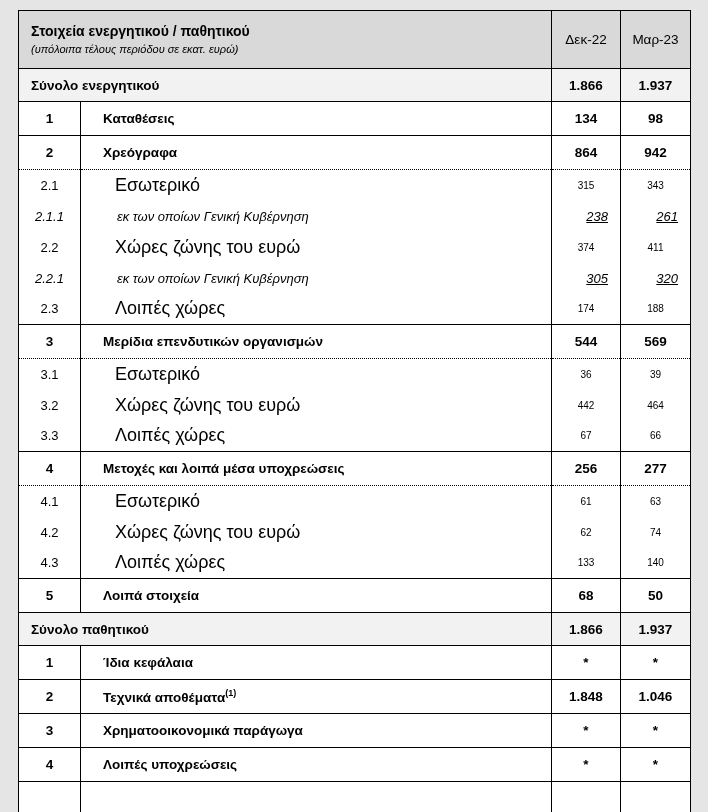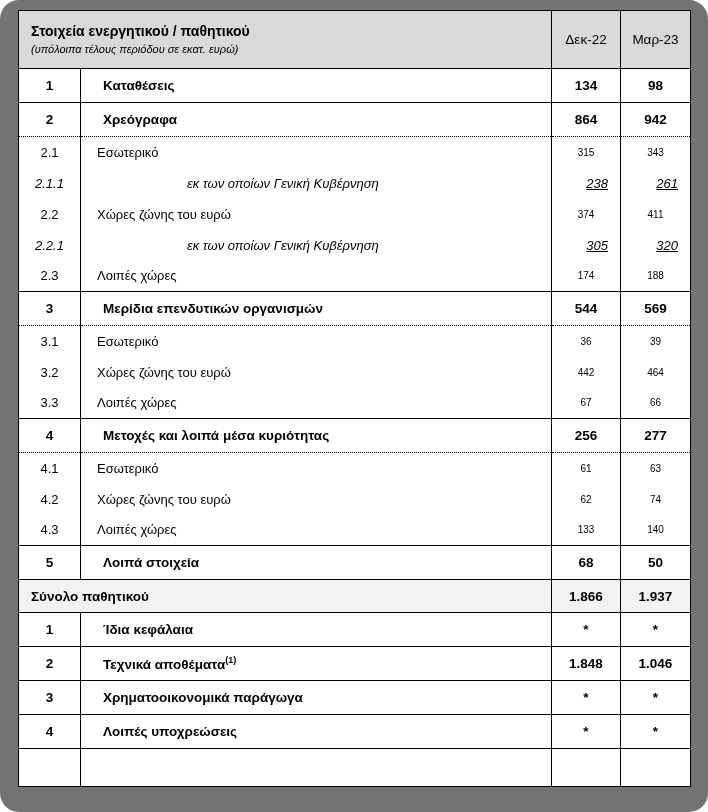--- a/index.html
+++ b/index.html
@@ -5,23 +5,22 @@
   * { box-sizing: border-box; }
   html, body {
     margin: 0; padding: 0;
     width: 708px; height: 812px;
     background: #ffffff;
     font-family: "Liberation Sans", "DejaVu Sans", sans-serif;
   }
   #page {
     position: relative;
     width: 708px; height: 812px;
-    background: #737373;
+    background: #e5e5e5;
     overflow: hidden;
-    border-radius: 19px;
   }
   table.balance-table {
     position: absolute;
     left: 18px;
     top: 10px;
     width: 672px;
     border-collapse: collapse;
     table-layout: fixed;
     background: #ffffff;
   }
@@ -81,27 +80,27 @@
     border-top: 1.6px solid #000;
     height: 34px;
   }
   tr.section td.label { padding-left: 22px; }
 
   
   tr.dotted-below td { border-bottom: 1.6px dotted #000; }
 
   
   tr.sub td { border-top: none; height: 31px; }
-  tr.sub td.label { padding-left: 16px; font-size: 13px; }
+  tr.sub td.label { padding-left: 34px; font-size: 18px; }
   tr.sub td.num { font-size: 13px; margin-left: 45px; }
   tr.sub td.val { font-size: 10px; }
 
   
   tr.italic td { border-top: none; height: 31px; font-style: italic; }
-  tr.italic td.label { padding-left: 106px; font-size: 13px; }
+  tr.italic td.label { padding-left: 36px; font-size: 13px; }
   tr.italic td.num { font-size: 13px; font-style: italic; }
   tr.italic td.val { text-align: right; padding-right: 12px; font-size: 13px; text-decoration: underline; }
 
   
   tr.close td { border-bottom: 1.6px solid #000; }
 
   
   tr.blank td {
     height: 38px;
     border-top: 1.8px solid #000;
@@ -126,20 +125,25 @@
 
       <tr class="hdr">
         <td class="hdr-title" colspan="2">
           <div class="hdr-line1">Στοιχεία ενεργητικού / παθητικού</div>
           <div class="hdr-line2">(υπόλοιπα τέλους περιόδου σε εκατ. ευρώ)</div>
         </td>
         <td class="hdr-date">Δεκ-22</td>
         <td class="hdr-date">Μαρ-23</td>
       </tr>
 
+      <tr class="total">
+        <td class="total-label" colspan="2">Σύνολο ενεργητικού</td>
+        <td class="val">1.866</td>
+        <td class="val">1.937</td>
+      </tr>
 
       </tbody>
       <tbody id="asset-rows-host" style="display:contents"><tr class="row section close">
           <td class="num">1</td>
           <td class="label">Καταθέσεις</td>
           <td class="val">134</td>
           <td class="val">98</td>
         </tr><tr class="row section dotted-below">
           <td class="num">2</td>
           <td class="label">Χρεόγραφα</td>
@@ -185,21 +189,21 @@
           <td class="label">Χώρες ζώνης του ευρώ</td>
           <td class="val">442</td>
           <td class="val">464</td>
         </tr><tr class="row sub close">
           <td class="num">3.3</td>
           <td class="label">Λοιπές χώρες</td>
           <td class="val">67</td>
           <td class="val">66</td>
         </tr><tr class="row section dotted-below">
           <td class="num">4</td>
-          <td class="label">Μετοχές και λοιπά μέσα κυριότητας</td>
+          <td class="label">Μετοχές και λοιπά μέσα υποχρεώσεις</td>
           <td class="val">256</td>
           <td class="val">277</td>
         </tr><tr class="row sub">
           <td class="num">4.1</td>
           <td class="label">Εσωτερικό</td>
           <td class="val">61</td>
           <td class="val">63</td>
         </tr><tr class="row sub">
           <td class="num">4.2</td>
           <td class="label">Χώρες ζώνης του ευρώ</td>

